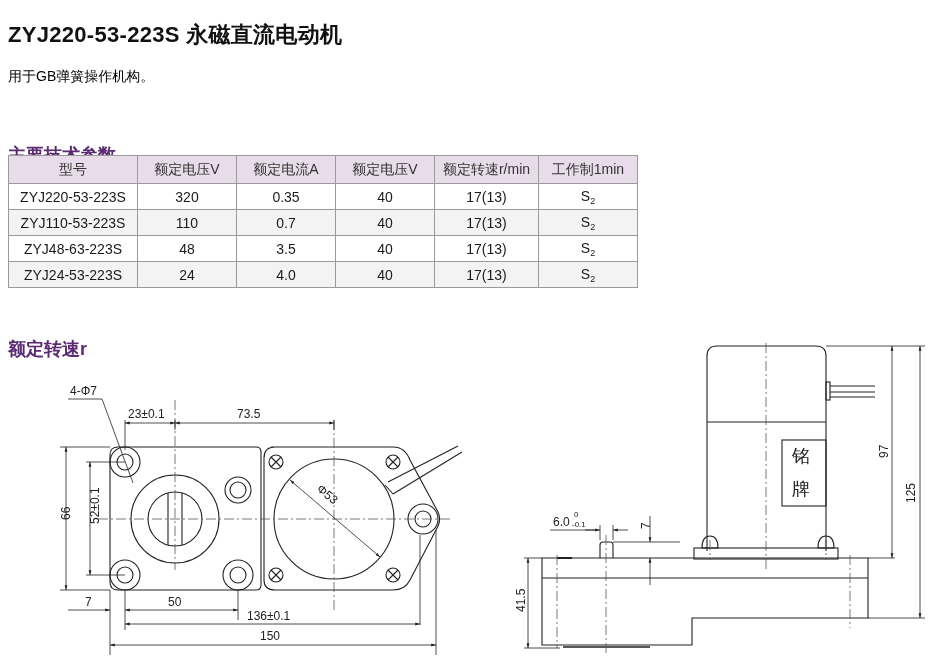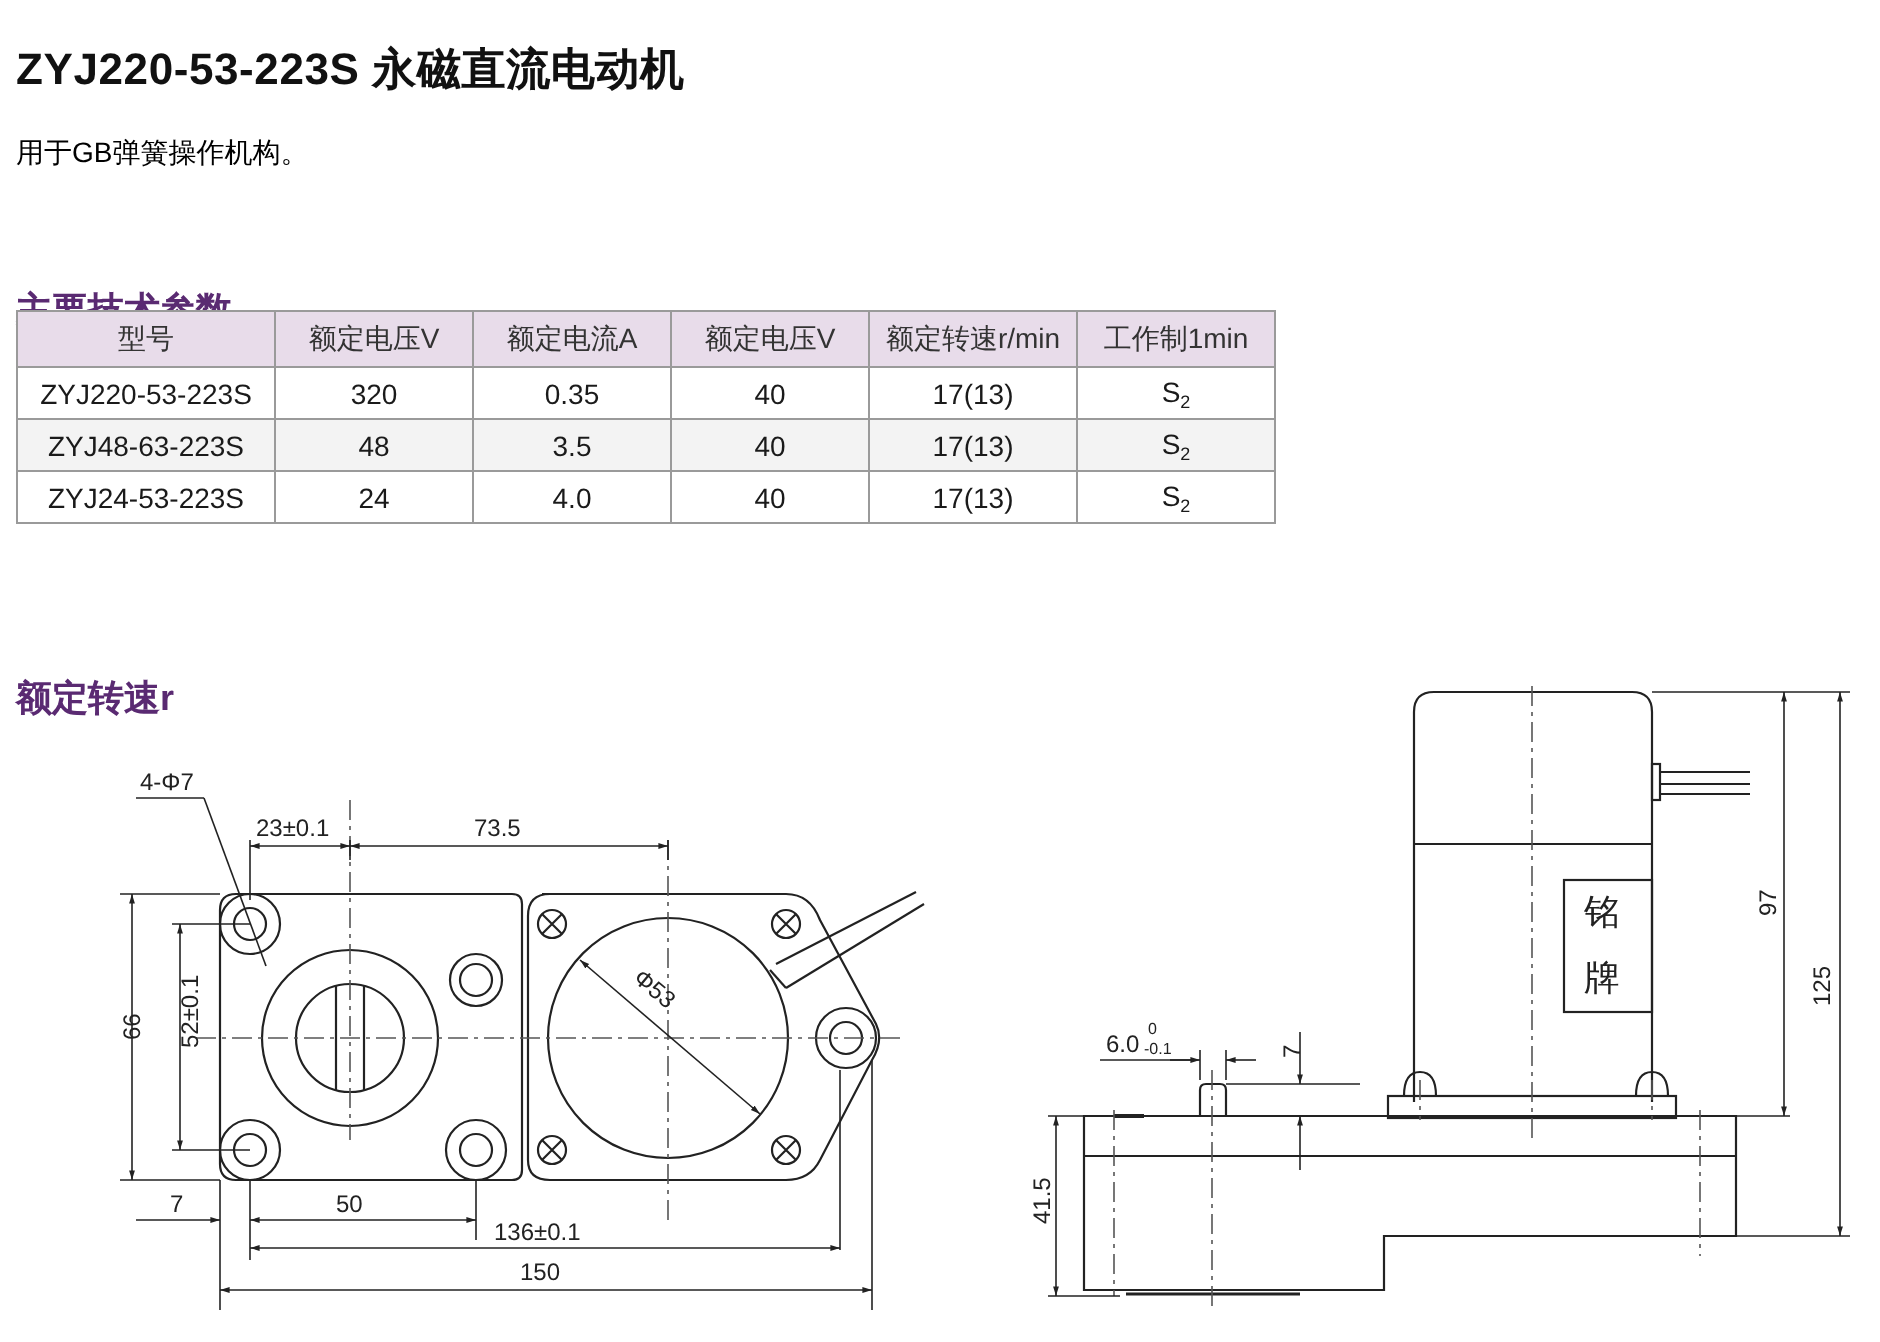--- a/index.html
+++ b/index.html
@@ -40,20 +40,28 @@
   <tbody>
     <tr>
       <td>ZYJ220-53-223S</td>
       <td>320</td>
       <td>0.35</td>
       <td>40</td>
       <td>17(13)</td>
       <td><span>S</span><span class="sub">2</span></td>
     </tr>
     <tr>
+      <td>ZYJ110-53-223S</td>
+      <td>110</td>
+      <td>0.7</td>
+      <td>40</td>
+      <td>17(13)</td>
+      <td><span>S</span><span class="sub">2</span></td>
+    </tr>
+    <tr>
       <td>ZYJ48-63-223S</td>
       <td>48</td>
       <td>3.5</td>
       <td>40</td>
       <td>17(13)</td>
       <td><span>S</span><span class="sub">2</span></td>
     </tr>
     <tr>
       <td>ZYJ24-53-223S</td>
       <td>24</td>

